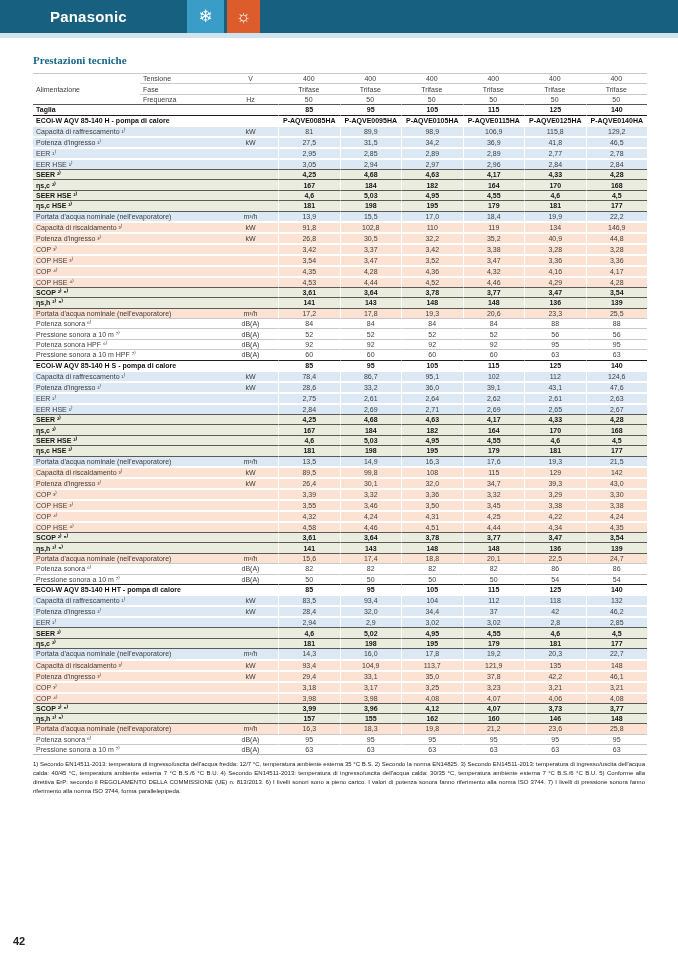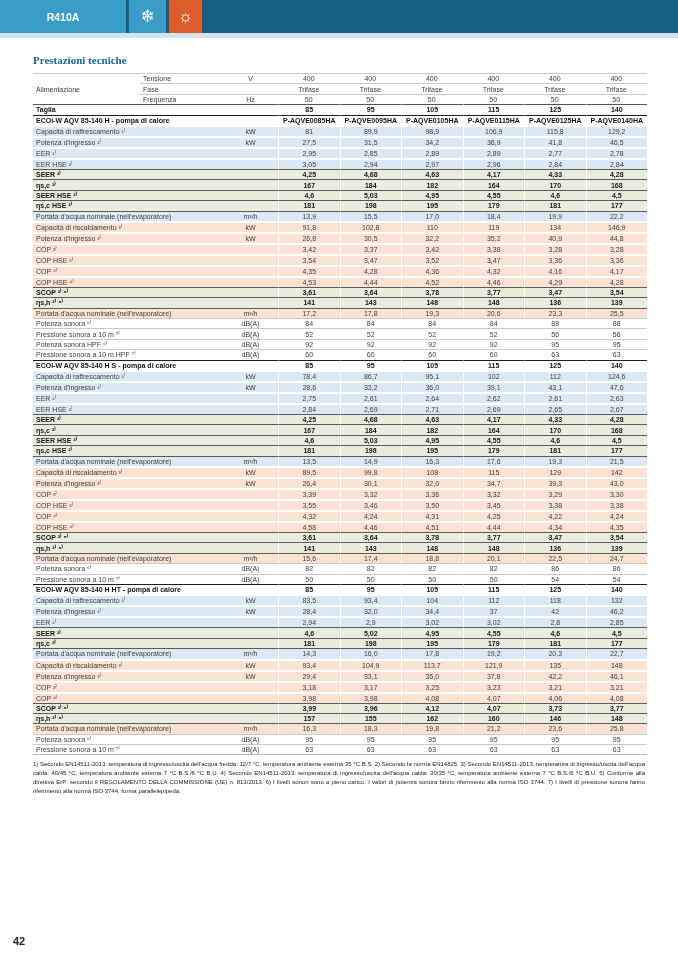--- a/index.html
+++ b/index.html
@@ -40,21 +40,21 @@
   tr.after-seasonal td { border-top: 1px solid #5a5a5a; }
   tr.sound td { background: #fff; border-top: 1px solid #c9c9c9; }
 
   .footnotes { margin-top: 5px; width: 612px; font-size: 6px; line-height: 1.45; color: #1c1c1c; text-align: justify; }
   .page-number { position: absolute; left: 13px; bottom: 12px; font-size: 11px; font-weight: bold; color: #222; }
 </style>
 </head>
 <body>
 
 <div class="topbar">
-  <div class="badge r410a">R410A</div>
+  <div class="brand">Panasonic</div>
   <div class="badge snow">❄</div>
   <div class="badge sun">☼</div>
   <div class="badge-gapfill"></div>
 </div>
 <div class="strip"></div>
 
 <div class="content">
   <div class="page-title">Prestazioni tecniche</div>
 
   <table class="spec">

